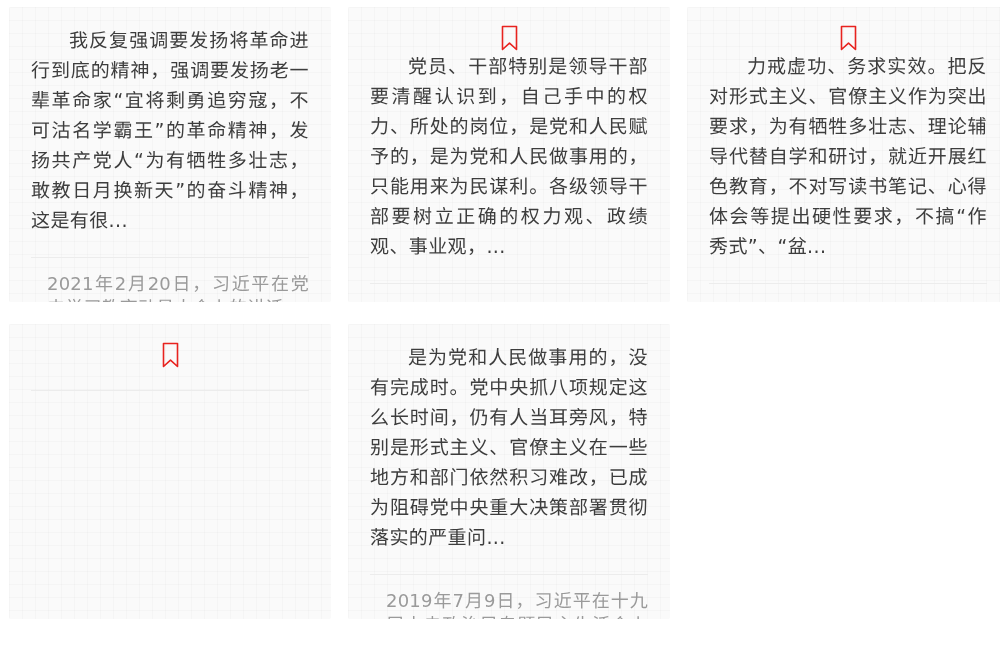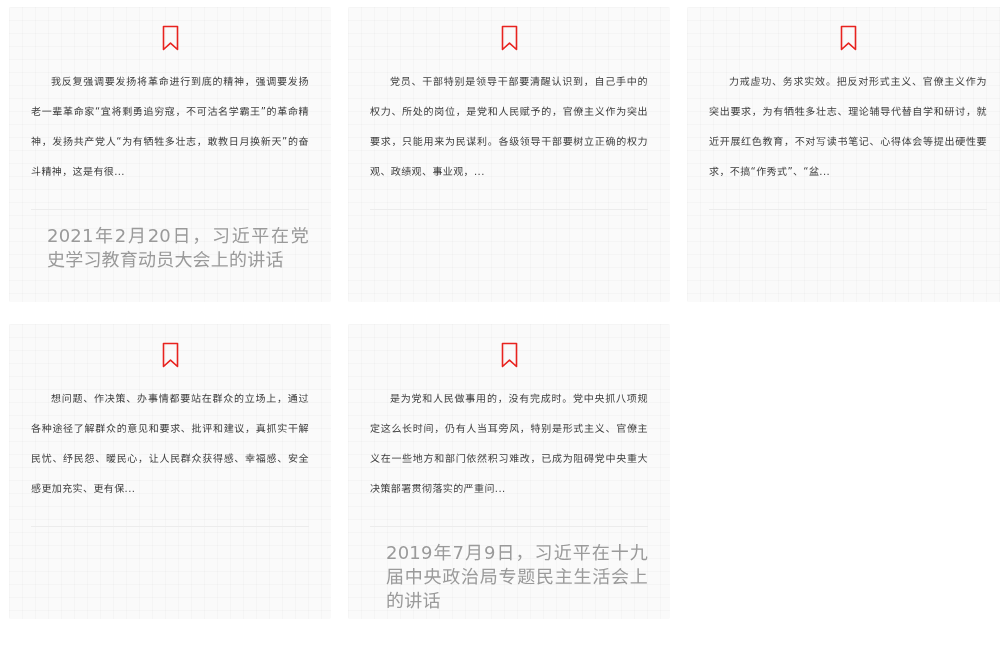--- a/index.html
+++ b/index.html
@@ -38,23 +38,23 @@
       linear-gradient(to bottom, rgba(0,0,0,0.018) 1px, transparent 1px);
     background-size: 13px 13px;
   }
   .bookmark {
     margin: 18px auto 0 auto;
     width: 17px;
     height: 26px;
     display: block;
   }
   .quote {
-    margin: 16px 0 0 0;
+    margin: 0 0 0 0;
     color: #3d3d3d;
-    font-size: 10px;
+    font-size: 19px;
     line-height: 30px;
     text-indent: 2em;
     letter-spacing: 0.4px;
     text-align: justify;
     flex: 0 0 auto;
   }
   .divider {
     margin: 22px 0 0 0;
     border: 0;
     border-top: 1px solid #ececec;
@@ -81,37 +81,36 @@
     <p class="quote">我反复强调要发扬将革命进行到底的精神，强调要发扬老一辈革命家“宜将剩勇追穷寇，不可沽名学霸王”的革命精神，发扬共产党人“为有牺牲多壮志，敢教日月换新天”的奋斗精神，这是有很...</p>
     <hr class="divider">
     <p class="source">2021年2月20日，习近平在党史学习教育动员大会上的讲话</p>
   </div>
 
 
   <div class="card">
     <svg class="bookmark" viewBox="0 0 17 26" aria-hidden="true">
       <path d="M1.5 1.5 H15.5 V24.5 L8.5 18.2 L1.5 24.5 Z" fill="none" stroke="#e8231f" stroke-width="1.6" stroke-linejoin="round"></path>
     </svg>
-    <p class="quote">党员、干部特别是领导干部要清醒认识到，自己手中的权力、所处的岗位，是党和人民赋予的，官僚主义作为突出要求，只能用来为民谋利。各级领导干部要树立正确的权力观、政绩观、事业观，...</p>
+    <p class="quote">党员、干部特别是领导干部要清醒认识到，自己手中的权力、所处的岗位，是党和人民赋予的，是为党和人民做事用的，只能用来为民谋利。各级领导干部要树立正确的权力观、政绩观、事业观，...</p>
     <hr class="divider">
   </div>
 
   <div class="card">
     <svg class="bookmark" viewBox="0 0 17 26" aria-hidden="true">
       <path d="M1.5 1.5 H15.5 V24.5 L8.5 18.2 L1.5 24.5 Z" fill="none" stroke="#e8231f" stroke-width="1.6" stroke-linejoin="round"></path>
     </svg>
     <p class="quote">力戒虚功、务求实效。把反对形式主义、官僚主义作为突出要求，为有牺牲多壮志、理论辅导代替自学和研讨，就近开展红色教育，不对写读书笔记、心得体会等提出硬性要求，不搞“作秀式”、“盆...</p>
     <hr class="divider">
   </div>
 
   <div class="card">
     <svg class="bookmark" viewBox="0 0 17 26" aria-hidden="true">
       <path d="M1.5 1.5 H15.5 V24.5 L8.5 18.2 L1.5 24.5 Z" fill="none" stroke="#e8231f" stroke-width="1.6" stroke-linejoin="round"></path>
     </svg>
-    <p class="quote">想问题、作决策、办事情都要站在群众的立场上，通过各种途径了解群众的意见和要求、批评和建议，真抓实干解民忧、纾民怨、暖民心，让人民群众获得感、幸福感、安全感更加充实、更有保...</p>
     <hr class="divider">
   </div>
 
   <div class="card">
     <svg class="bookmark" viewBox="0 0 17 26" aria-hidden="true">
       <path d="M1.5 1.5 H15.5 V24.5 L8.5 18.2 L1.5 24.5 Z" fill="none" stroke="#e8231f" stroke-width="1.6" stroke-linejoin="round"></path>
     </svg>
     <p class="quote">是为党和人民做事用的，没有完成时。党中央抓八项规定这么长时间，仍有人当耳旁风，特别是形式主义、官僚主义在一些地方和部门依然积习难改，已成为阻碍党中央重大决策部署贯彻落实的严重问...</p>
     <hr class="divider">
     <p class="source">2019年7月9日，习近平在十九届中央政治局专题民主生活会上的讲话</p>

